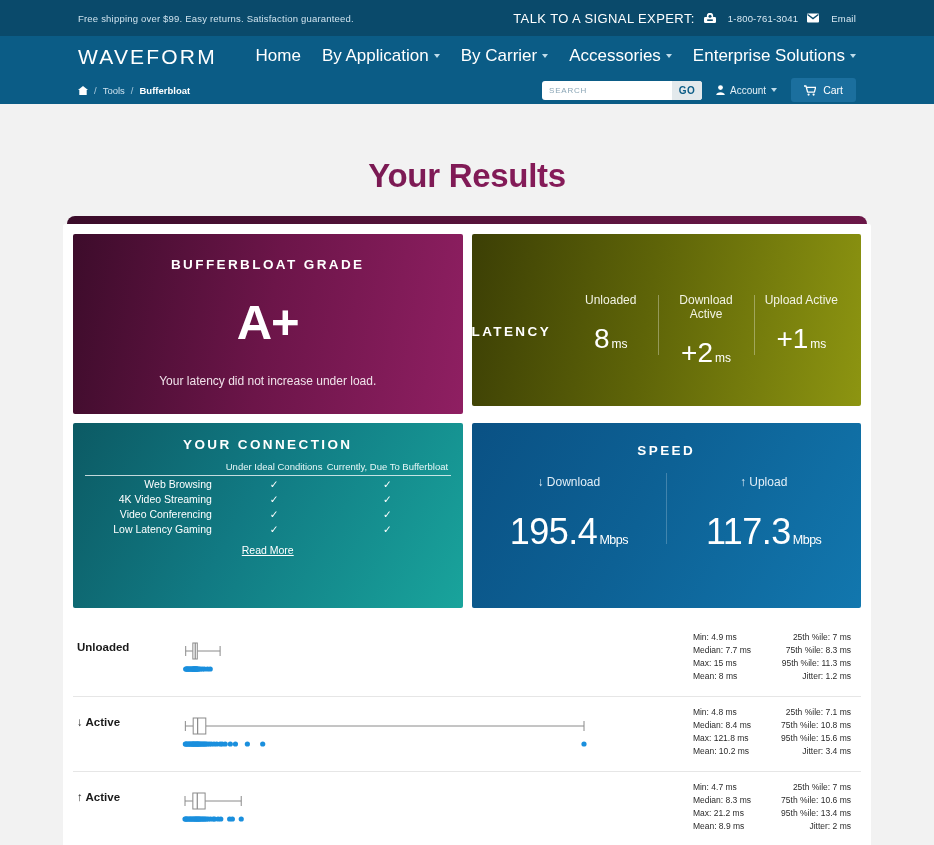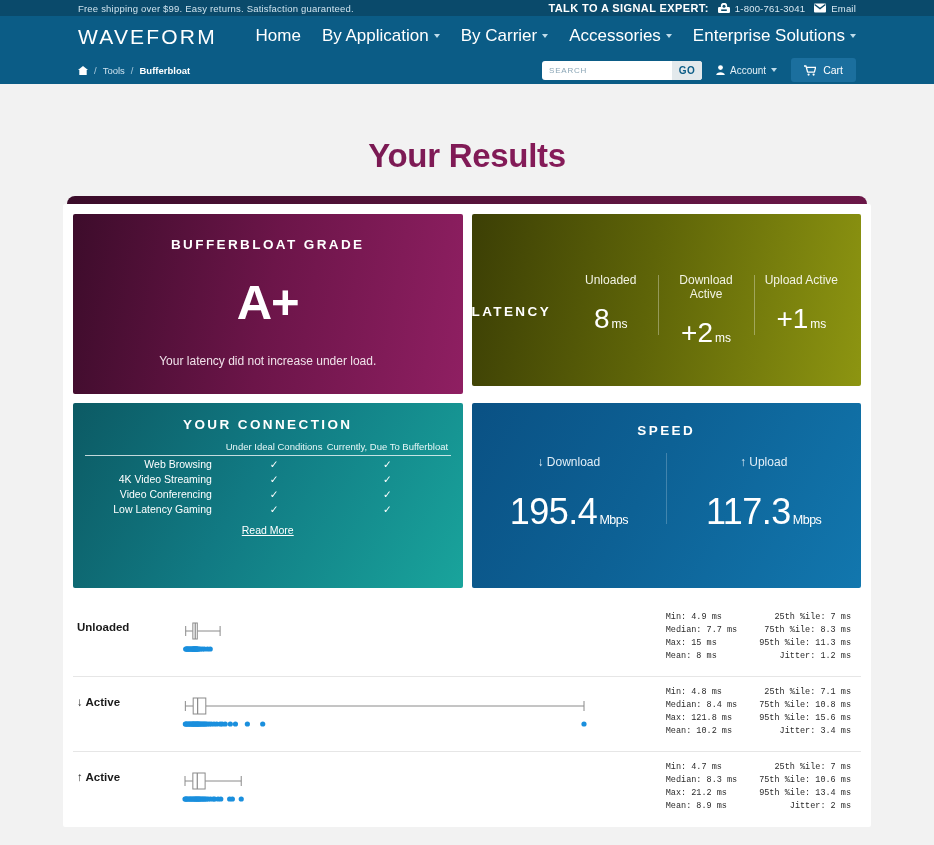--- a/index.html
+++ b/index.html
@@ -5,39 +5,39 @@
   * { box-sizing: border-box; margin: 0; padding: 0; }
   html, body {
     width: 934px; height: 845px;
     font-family: "Liberation Sans", sans-serif;
     background: #f2f2f2;
     overflow: hidden;
   }
 
   
   .utility-bar {
-    height: 16px;
+    height: 36px;
     background: #0a4a6b;
     display: flex;
     align-items: center;
     padding: 0 78px 0 78px;
     color: #cfe3ee;
     font-size: 9.5px;
     letter-spacing: .2px;
   }
   .utility-left { flex: 0 0 auto; }
   .utility-right {
     margin-left: auto;
     display: flex;
     align-items: center;
     gap: 9px;
     font-size: 9.5px;
   }
-  .expert-label { font-weight: bold; letter-spacing: .4px; color: #ffffff; font-size: 11px; }
-  .util-link { color: #d8e9f3; display: inline-flex; align-items: center; gap: 5px; }
+  .expert-label { font-weight: normal; letter-spacing: .4px; color: #ffffff; font-size: 13px; }
+  .util-link { color: #d8e9f3; display: inline-flex; align-items: center; gap: 12px; }
   .ico-phone, .ico-mail {
     display: inline-block; width: 12px; height: 11px; position: relative;
   }
   .ico-phone svg, .ico-mail svg { display: block; }
 
   
   .nav-wrap {
     background: #0b5c86;
     height: 68px;
     position: relative;
@@ -346,21 +346,20 @@
     width: 510px;
     height: 75px;
   }
   .plot-canvas svg { position: absolute; top: 0; left: 0; }
   .stats {
     margin-left: auto;
     display: flex;
     gap: 22px;
     padding-top: 10px;
     padding-right: 10px;
-    font-family: Liberation Mono, monospace;
   }
   .stat-col { display: flex; flex-direction: column; gap: 3px; }
   .stat-col div {
     font-size: 8.5px;
     color: #2b2b2b;
     white-space: nowrap;
   }
   .stat-col.col-b { min-width: 78px; text-align: right; }
 </style>
 </head>

